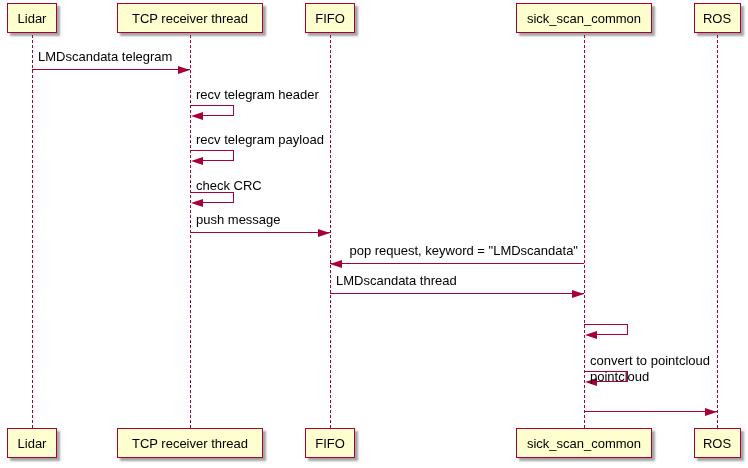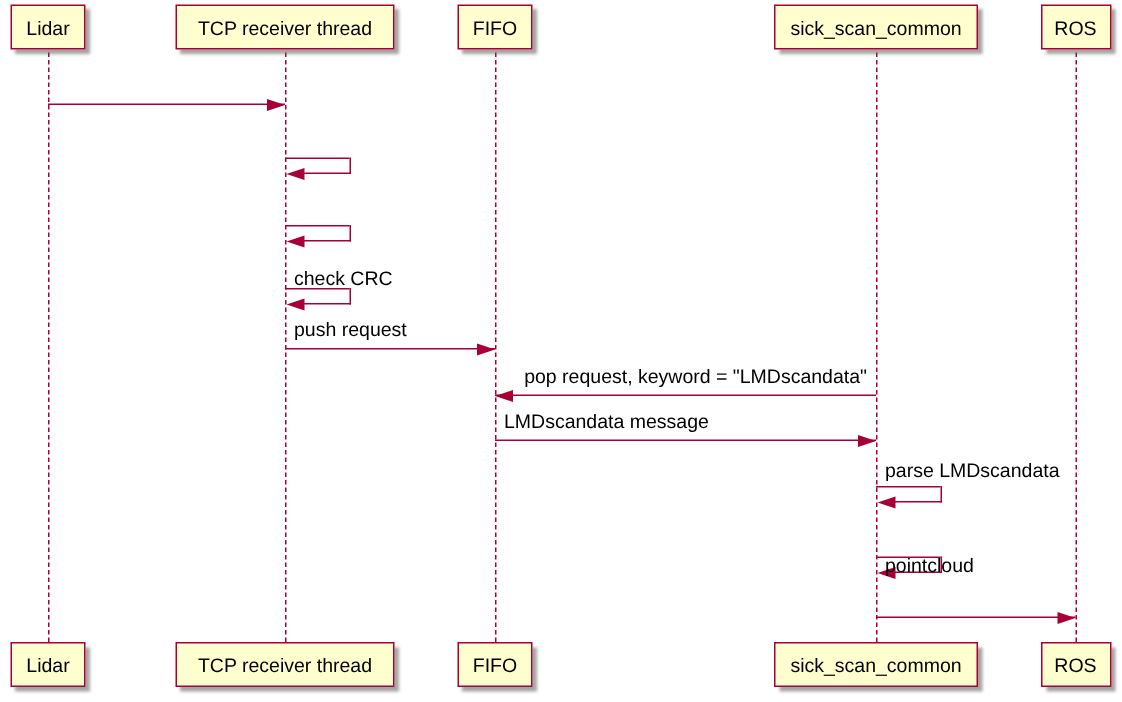--- a/index.html
+++ b/index.html
@@ -96,47 +96,50 @@
       <span>sick_scan_common</span>
     </div>
     <div class="pbox" style="left: 693.5px; top: 3px; width: 47px;">
       <span>ROS</span>
     </div>
     <div class="pbox" style="left: 693.5px; top: 428px; width: 47px;">
       <span>ROS</span>
     </div>
     <div class="msg-line" style="left: 32px; top: 69px; width: 158px;"></div>
     <div class="arrowhead right" style="left: 178px; top: 65.6px;"></div>
+    <div class="msg-label" style="top: 49px; left: 38px;">LMDscandata telegram</div>
     <div class="msg-line" style="left: 190px; top: 105px; width: 43px;"></div>
     <div class="self-vert" style="left: 233px; top: 105px; height: 11px;"></div>
     <div class="msg-line" style="left: 200px; top: 115px; width: 34px;"></div>
     <div class="arrowhead left" style="left: 191px; top: 111.6px;"></div>
+    <div class="msg-label" style="left: 196px; top: 87px;">recv telegram header</div>
     <div class="msg-line" style="left: 190px; top: 150px; width: 43px;"></div>
     <div class="self-vert" style="left: 233px; top: 150px; height: 11px;"></div>
     <div class="msg-line" style="left: 200px; top: 160px; width: 34px;"></div>
     <div class="arrowhead left" style="left: 191px; top: 156.6px;"></div>
+    <div class="msg-label" style="left: 196px; top: 132px;">recv telegram payload</div>
     <div class="msg-line" style="left: 190px; top: 192px; width: 43px;"></div>
     <div class="self-vert" style="left: 233px; top: 192px; height: 11px;"></div>
     <div class="msg-line" style="left: 200px; top: 202px; width: 34px;"></div>
     <div class="arrowhead left" style="left: 191px; top: 198.6px;"></div>
     <div class="msg-label" style="left: 196px; top: 178px;">check CRC</div>
     <div class="msg-line" style="left: 190px; top: 232px; width: 140px;"></div>
     <div class="arrowhead right" style="left: 318px; top: 228.6px;"></div>
-    <div class="msg-label" style="top: 212px; left: 196px;">push request</div>
+    <div class="msg-label" style="top: 212px; left: 196px;">push message</div>
     <div class="msg-line" style="left: 330px; top: 263px; width: 254px;"></div>
     <div class="arrowhead left" style="left: 330px; top: 259.6px;"></div>
     <div class="msg-label" style="top: 243px; right: 170px;">pop request, keyword = "LMDscandata"</div>
     <div class="msg-line" style="left: 330px; top: 293px; width: 254px;"></div>
     <div class="arrowhead right" style="left: 572px; top: 289.6px;"></div>
-    <div class="msg-label" style="top: 273px; left: 336px;">LMDscandata message</div>
+    <div class="msg-label" style="top: 273px; left: 336px;">LMDscandata thread</div>
     <div class="msg-line" style="left: 584px; top: 324px; width: 43px;"></div>
     <div class="self-vert" style="left: 627px; top: 324px; height: 11px;"></div>
     <div class="msg-line" style="left: 594px; top: 334px; width: 34px;"></div>
     <div class="arrowhead left" style="left: 585px; top: 330.6px;"></div>
-    <div class="msg-label" style="left: 590px; top: 306px;">parse LMDscandata</div>
     <div class="msg-line" style="left: 584px; top: 371px; width: 43px;"></div>
     <div class="self-vert" style="left: 627px; top: 371px; height: 11px;"></div>
     <div class="msg-line" style="left: 594px; top: 381px; width: 34px;"></div>
     <div class="arrowhead left" style="left: 585px; top: 377.6px;"></div>
+    <div class="msg-label" style="left: 590px; top: 353px;">convert to pointcloud</div>
     <div class="msg-line" style="left: 584px; top: 411px; width: 133px;"></div>
     <div class="arrowhead right" style="left: 705px; top: 407.6px;"></div>
     <div class="msg-label" style="top: 369px; left: 590px;">pointcloud</div>
   </div>
 
 </body></html>

